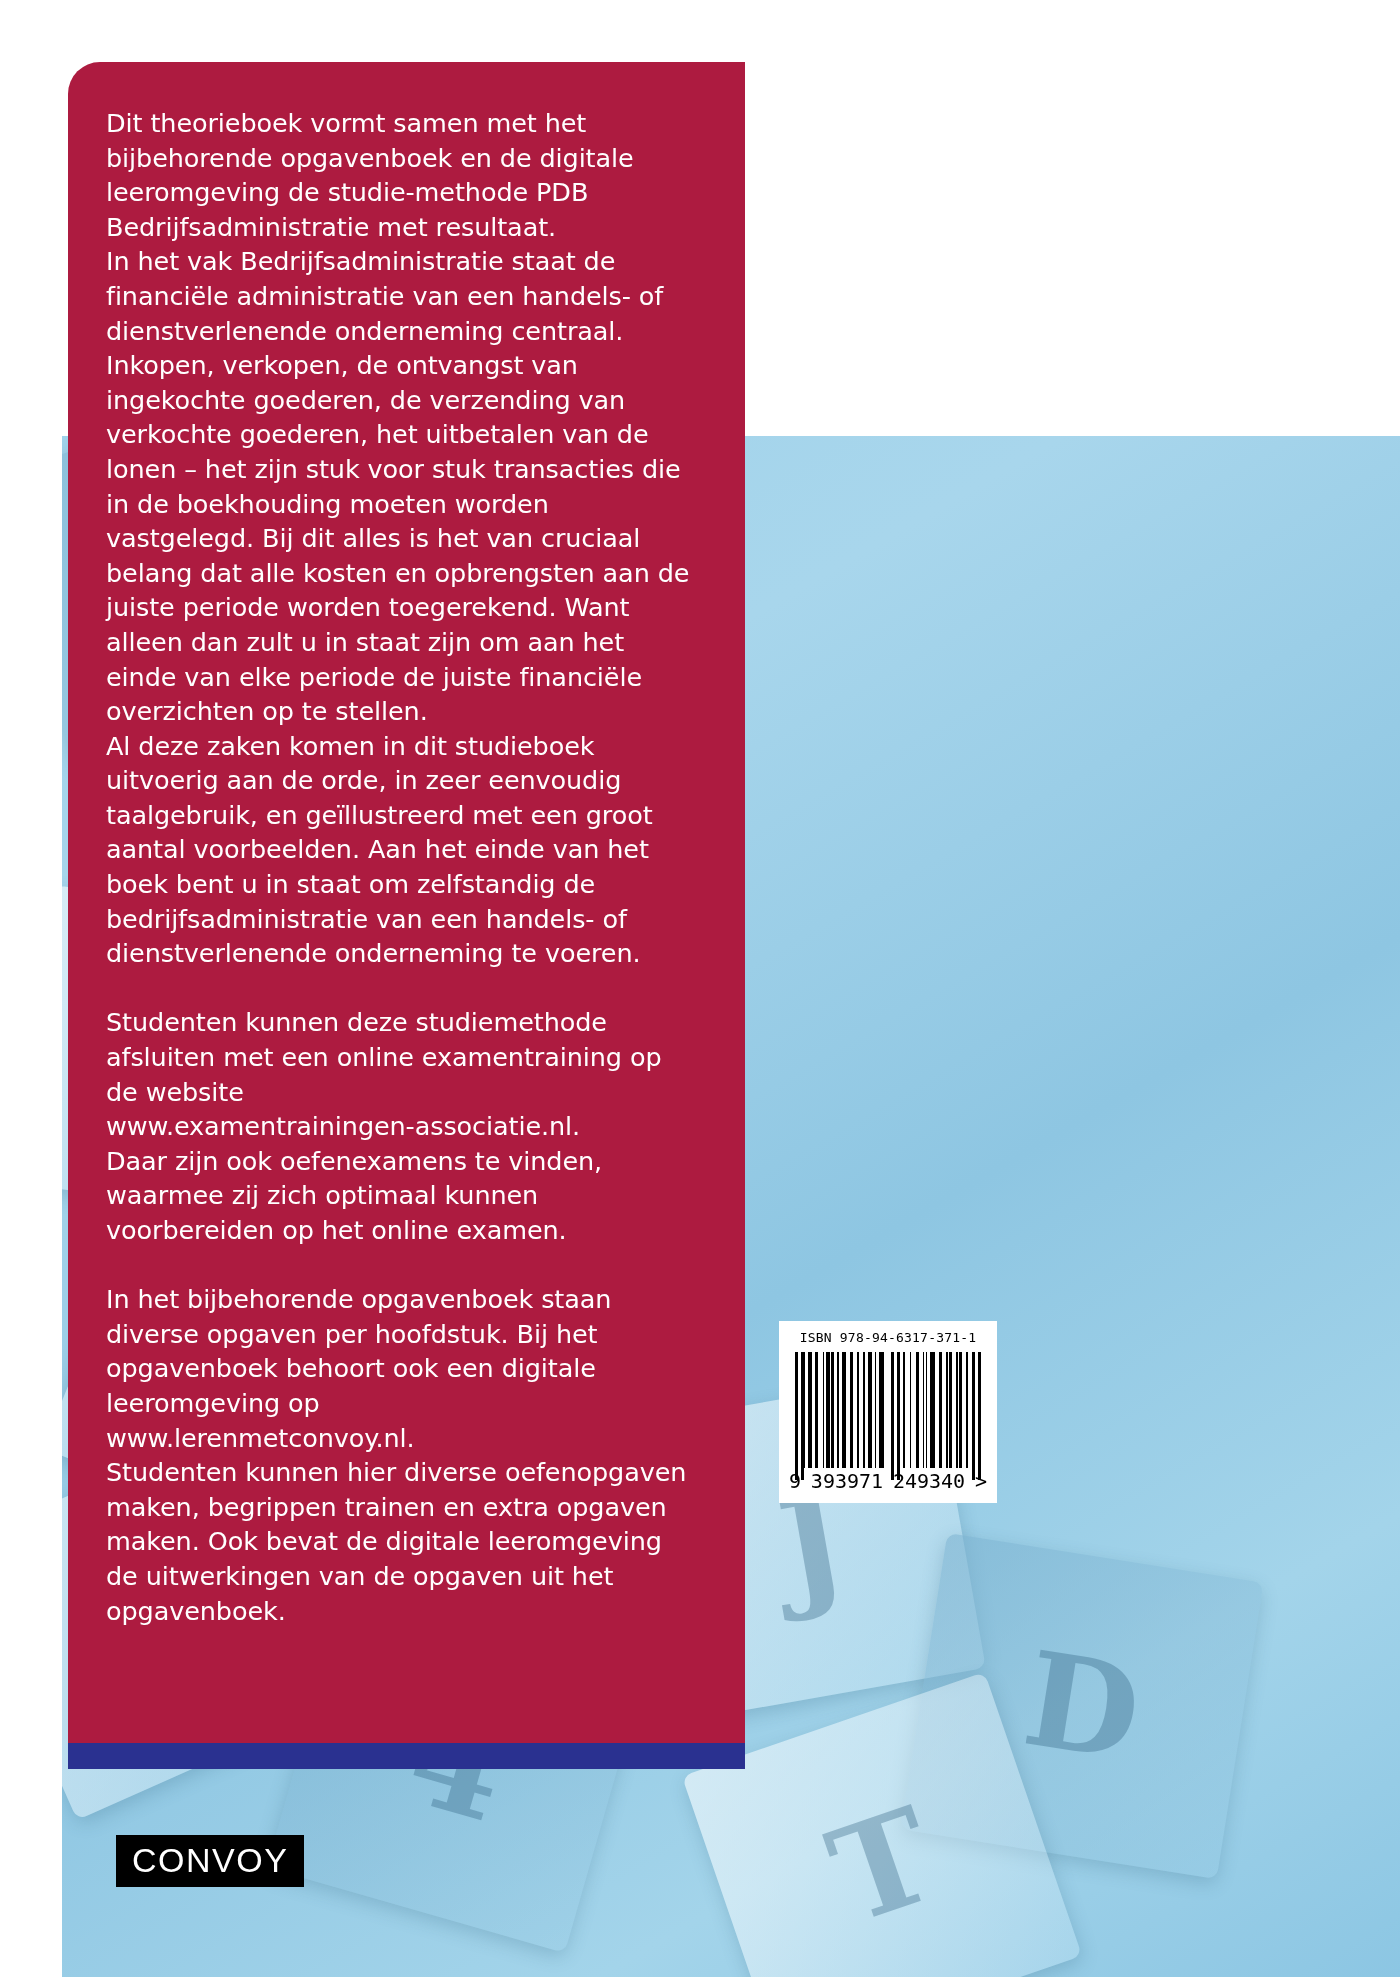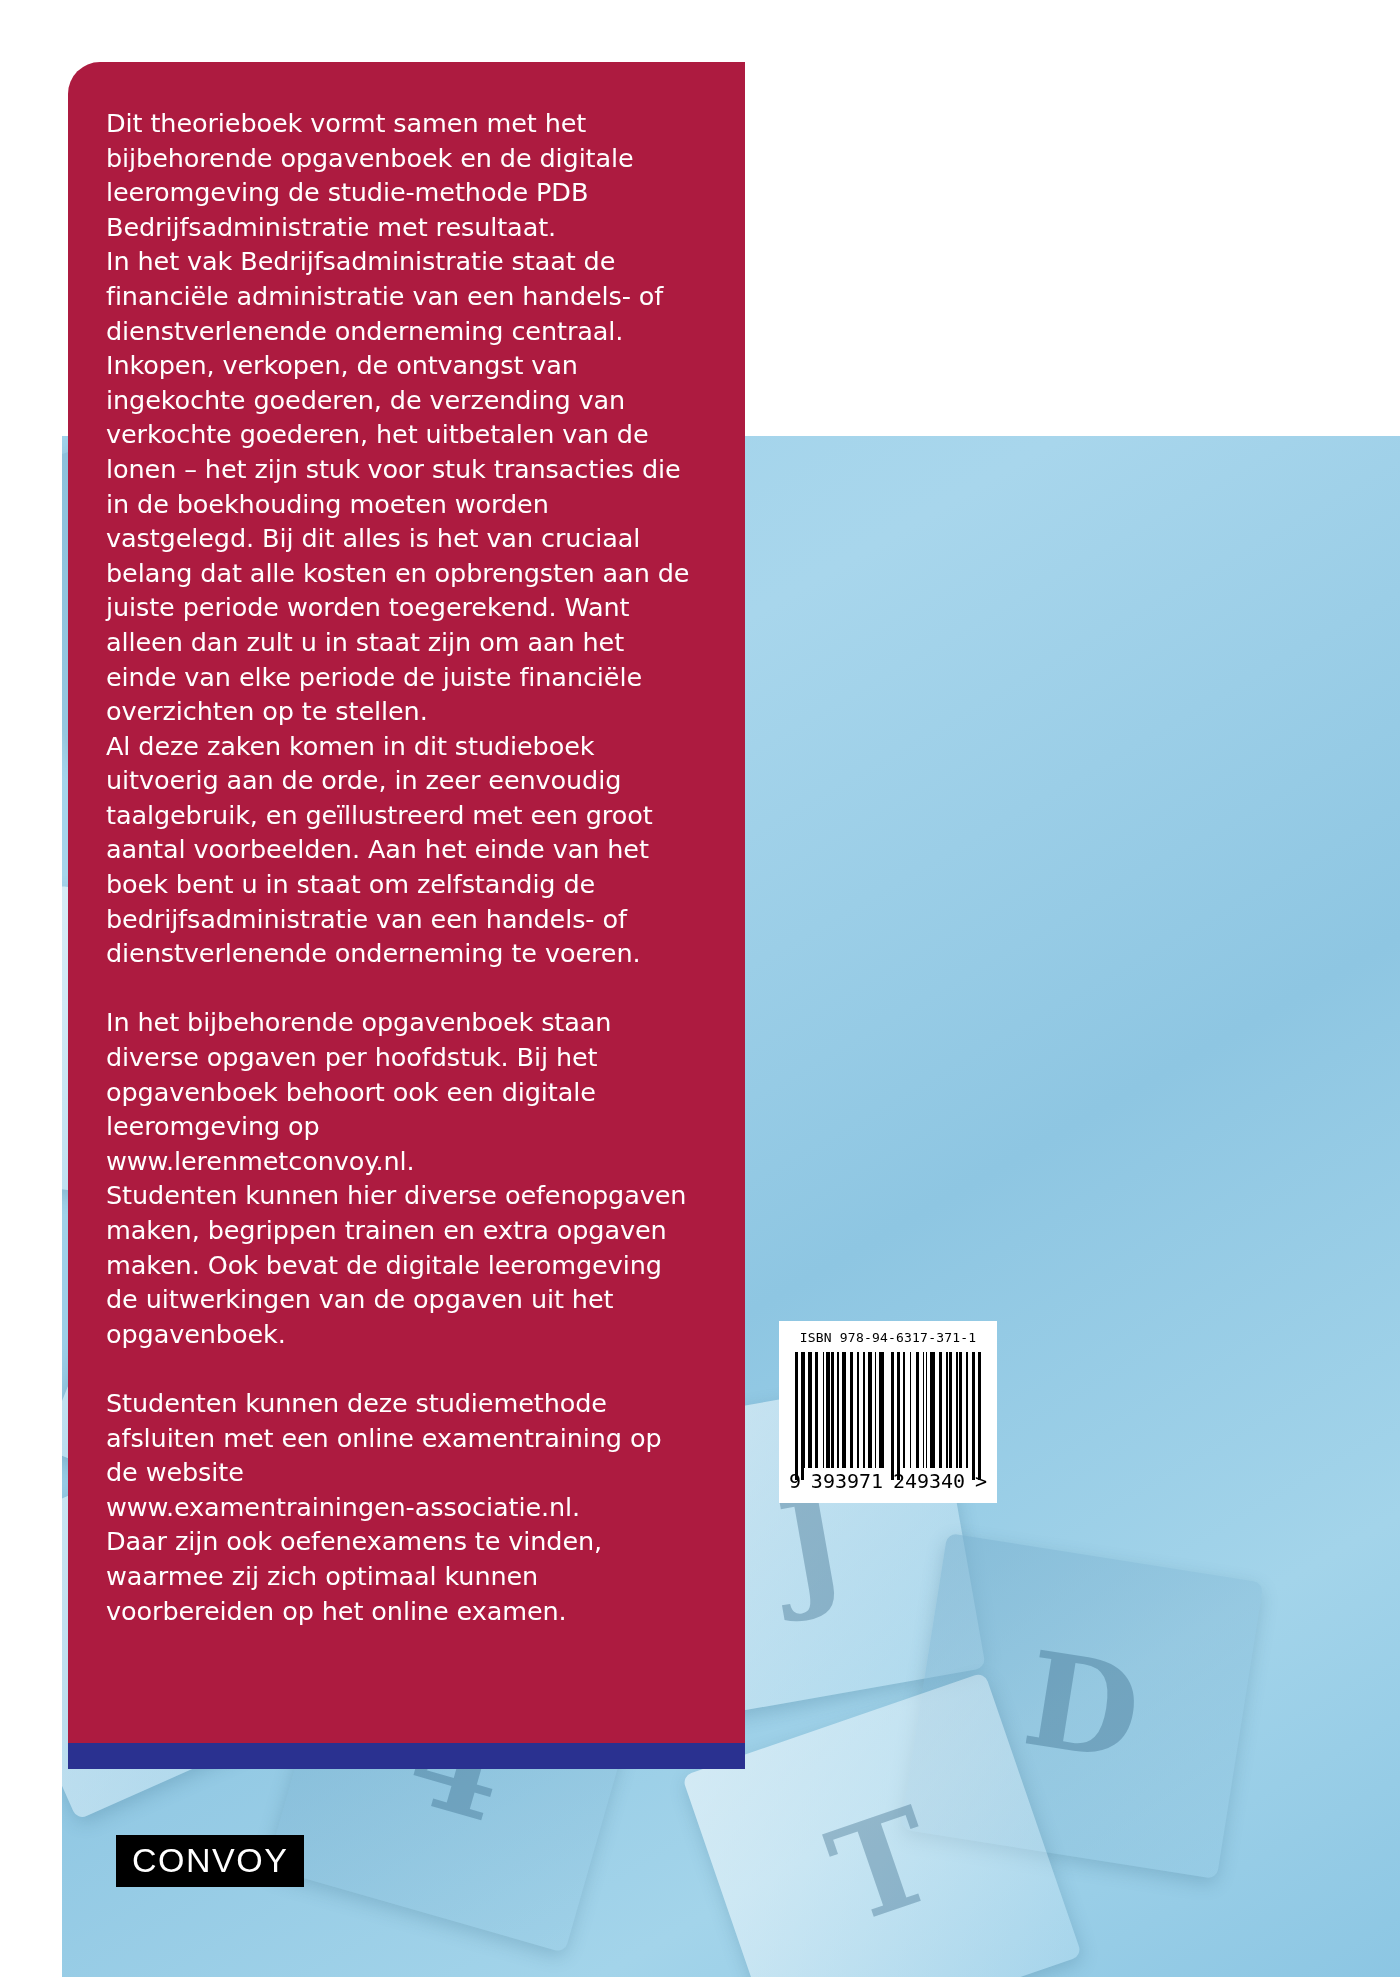--- a/index.html
+++ b/index.html
@@ -211,26 +211,26 @@
       </div>
   </div>
 
   <div class="photo-white-top"></div>
   <div class="gutter-left"></div>
 
   <div class="blurb">
     <p>Dit theorieboek vormt samen met het bijbehorende opgavenboek en de digitale leeromgeving de studie-methode PDB Bedrijfsadministratie met resultaat.
 In het vak Bedrijfsadministratie staat de financiële administratie van een handels- of dienstverlenende onderneming centraal. Inkopen, verkopen, de ontvangst van ingekochte goederen, de verzending van verkochte goederen, het uitbetalen van de lonen – het zijn stuk voor stuk transacties die in de boekhouding moeten worden vastgelegd. Bij dit alles is het van cruciaal belang dat alle kosten en opbrengsten aan de juiste periode worden toegerekend. Want alleen dan zult u in staat zijn om aan het einde van elke periode de juiste financiële overzichten op te stellen.
 Al deze zaken komen in dit studieboek uitvoerig aan de orde, in zeer eenvoudig taalgebruik, en geïllustreerd met een groot aantal voorbeelden. Aan het einde van het boek bent u in staat om zelfstandig de bedrijfsadministratie van een handels- of dienstverlenende onderneming te voeren.</p>
+    <p>Studenten kunnen deze studiemethode afsluiten met een online examentraining op de website
+www.examentrainingen-associatie.nl.
+Daar zijn ook oefenexamens te vinden, waarmee zij zich optimaal kunnen voorbereiden op het online examen.</p>
     <p>In het bijbehorende opgavenboek staan diverse opgaven per hoofdstuk. Bij het opgavenboek behoort ook een digitale leeromgeving op
 www.lerenmetconvoy.nl.
 Studenten kunnen hier diverse oefenopgaven maken, begrippen trainen en extra opgaven maken. Ook bevat de digitale leeromgeving de uitwerkingen van de opgaven uit het opgavenboek.</p>
-    <p>Studenten kunnen deze studiemethode afsluiten met een online examentraining op de website
-www.examentrainingen-associatie.nl.
-Daar zijn ook oefenexamens te vinden, waarmee zij zich optimaal kunnen voorbereiden op het online examen.</p>
   </div>
 
   <div class="blue-rule"></div>
 
   <div class="logo">
     <span>CONVOY</span>
   </div>
 
   <div class="isbn-box">
     <div class="isbn-label">ISBN 978-94-6317-371-1</div>

